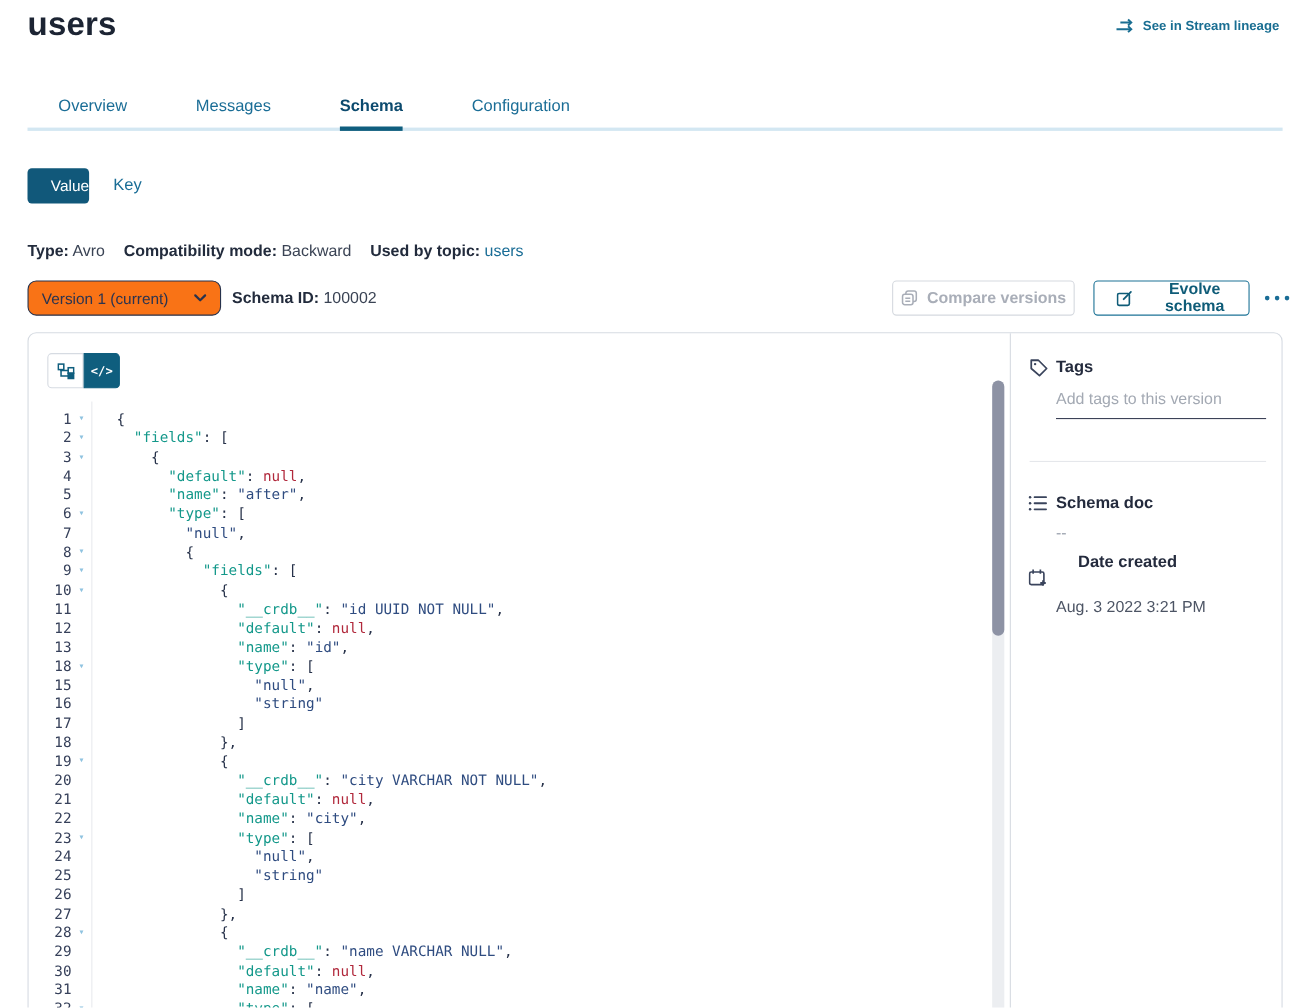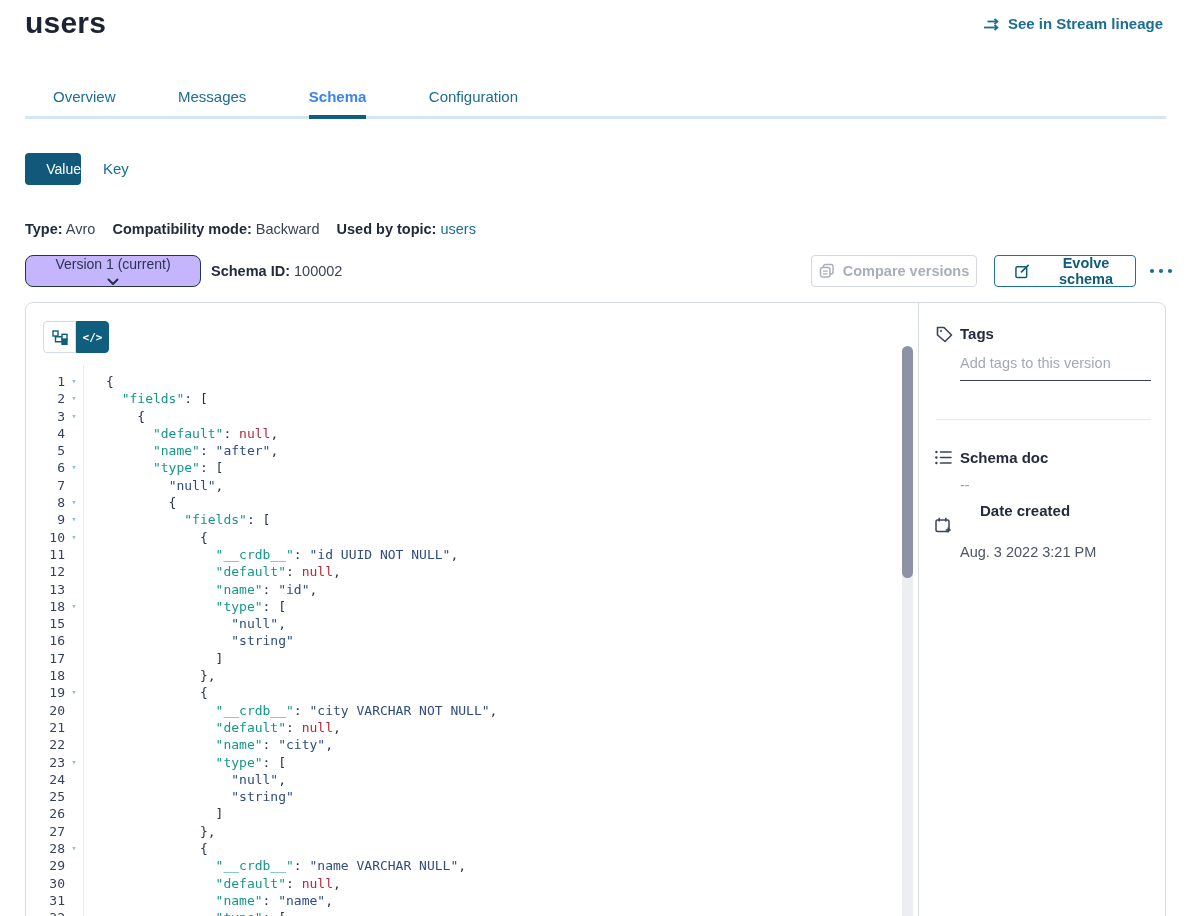--- a/index.html
+++ b/index.html
@@ -3,45 +3,45 @@
 <meta charset="utf-8">
 <style>
   * { margin:0; padding:0; box-sizing:border-box; }
   html,body { width:1189px; height:916px; overflow:hidden; background:#ffffff;
               font-family:"Liberation Sans", sans-serif; position:relative; }
 
   
   .page-title { position:absolute; left:25px; top:6px; font-size:30px; font-weight:700;
                 color:#1c2433; letter-spacing:.2px; }
   .lineage-link { position:absolute; right:26px; top:15px; display:flex; align-items:center;
-                  gap:7px; color:#196e92; font-size:15px; font-weight:600; cursor:pointer; }
+                  gap:7px; color:#196e92; font-size:12px; font-weight:600; cursor:pointer; }
 
   
   .tabs { position:absolute; left:25px; right:23px; top:88px; border-bottom:3px solid #d3e7f2; }
   .tab { display:inline-block; margin-right:30px; padding-bottom:10px; font-size:15px;
          color:#1a6d96; font-weight:500; cursor:pointer;margin-left:28px; }
-  .tab.active { color:#3b82f6; font-weight:600; border-bottom:4px solid #0f5e7e; margin-bottom:-3px; }
+  .tab.active { color:#0c4a6e; font-weight:600; border-bottom:4px solid #0f5e7e; margin-bottom:-3px; }
 
   
   .vk-btn { position:absolute; left:25px; top:153px; width:56px; height:32px; border:none;
             background:#11587a; color:#fff; font-size:14px; border-radius:4px;
             font-family:"Liberation Sans",sans-serif; cursor:pointer;text-align:right; }
   .vk-key { position:absolute; left:103px; top:153px; height:32px; line-height:32px;
             color:#1a6d96; font-size:15px; font-weight:500; cursor:pointer; }
 
   
   .meta { position:absolute; left:25px; top:221px; font-size:14.5px; color:#3a4354; }
   .meta b { color:#222b3c; }
   .meta .sp { display:inline-block; width:13px; }
   .meta a { color:#1a6d96; text-decoration:none; cursor:pointer; }
 
   
   .version-select { position:absolute; left:25px; top:255px; width:176px; height:32px;
                     border:1px solid #27324c; border-radius:8px; display:flex; align-items:center;
-                    padding:0 12px; font-size:14px; color:#2b3450; cursor:pointer; background:#c4b5fd;flex-direction:column; }
+                    padding:0 12px; font-size:14px; color:#2b3450; cursor:pointer; background:#f97316; }
   .version-select span { flex:1; }
   .schema-id { position:absolute; left:211px; top:255px; height:32px; line-height:32px;
                font-size:14.5px; color:#3a4354; }
   .schema-id b { color:#222b3c; }
   .btn { position:absolute; top:255px; height:32px; border-radius:4px; background:#fff;
          display:flex; align-items:center; justify-content:center; gap:8px; font-size:14.5px;
          font-family:Liberation Sans, sans-serif; cursor:pointer; }
   .btn-compare { left:811px; width:166px; border:1px solid #d5d9df; color:#a9aeb8; font-weight:600; }
   .btn-evolve  { left:994px; width:142px; border:1px solid #1d7396; color:#0f5c78; font-weight:700;padding-left:20px; }
   .btn-more    { left:1146px; width:30px; border:none; background:transparent; }

